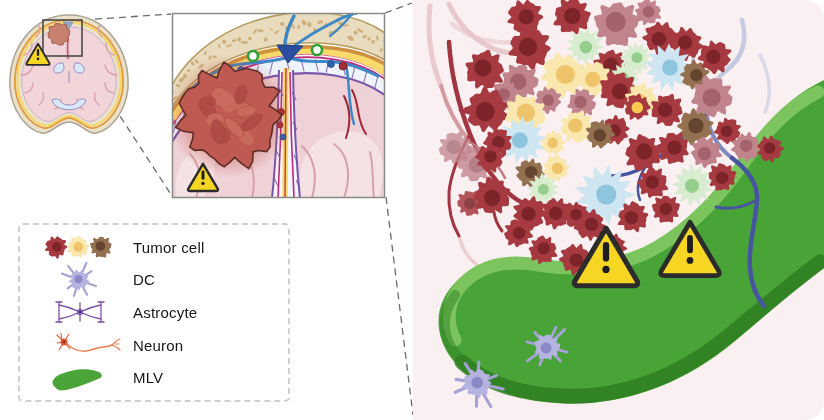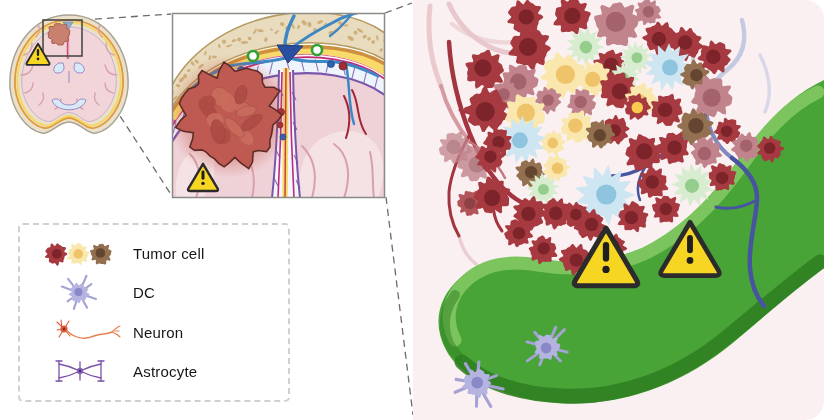--- a/index.html
+++ b/index.html
@@ -616,54 +616,60 @@
             <line x1="52.1" y1="11.5" x2="58.5" y2="-3.2" stroke="#A5A2D6" stroke-width="2.16" stroke-linecap="round"></line>
             <line x1="53.2" y1="12.4" x2="63.4" y2="5.2" stroke="#A5A2D6" stroke-width="2.16" stroke-linecap="round"></line>
             <path d="M60.00 14.00L61.58 15.19L61.16 16.32L59.51 16.98L58.55 17.64L58.42 18.66L58.03 19.60L57.31 20.31L56.80 21.28L56.18 22.24L54.88 22.06L53.46 21.04L52.64 21.18L52.02 23.06L51.00 24.46L49.91 23.65L49.18 21.97L48.36 21.55L47.08 22.14L45.85 22.19L45.00 21.52L44.14 20.86L43.35 20.10L43.40 18.78L43.90 17.42L43.26 16.71L41.42 16.19L40.61 15.17L42.00 14.00L43.70 13.18L43.61 12.31L42.52 11.03L42.34 9.83L43.18 9.09L43.95 8.38L44.58 7.58L45.58 7.21L46.60 7.00L47.07 5.84L47.52 4.05L48.63 3.63L50.01 5.17L51.00 6.46L51.93 5.76L53.19 4.42L54.30 4.56L54.89 5.92L55.43 6.95L56.23 7.45L56.87 8.13L57.42 8.88L58.64 9.20L60.11 9.61L60.25 10.76L58.97 12.18L58.50 13.16Z" fill="#B5B3E0"></path>
             <circle cx="50.5" cy="13.1" r="4.05" fill="#8B88C8"></circle>
           </g>
         </svg>
     <span class="legend-label">DC</span>
   </div>
   <div class="legend-row">
     <svg class="legend-ico" viewBox="0 0 105 28">
-      <g stroke="#E05A3A" fill="none" stroke-linecap="round" stroke-width="1.1">
-        <path d="M 36 11 L 29 4"></path>
-            <path d="M 36 11 L 31 19"></path>
-            <path d="M 36 11 L 41 3"></path>
-        <path d="M 36 11 L 29 12"></path>
-            <path d="M 36 11 L 42 18"></path>
-            <path d="M 34 10 L 33 2"></path>
-      </g>
-      <circle cx="36" cy="11" r="3.6" fill="#E05A3A"></circle>
-      <circle cx="36" cy="11" r="1.4" fill="#8C2F1B"></circle>
-      <path d="M 39 13 C 48 21 56 22 66 18 C 74 15 78 17 84 14" stroke="#E88050" stroke-width="1.6" fill="none" stroke-linecap="round"></path>
-      <g stroke="#E88050" stroke-width="1.1" fill="none" stroke-linecap="round">
-        <path d="M 84 14 C 87 11 89 9 92 8"></path>
-            <path d="M 84 14 C 87 15 90 17 92 19"></path>
-            <path d="M 87 13 L 91 13"></path>
-      </g>
-    </svg>
-    <span class="legend-label">Neuron</span>
-  </div>
-  <div class="legend-row">
-    <svg class="legend-ico" viewBox="0 0 105 28">
       <g stroke="#7B52A8" fill="none" stroke-width="1.3" stroke-linecap="round">
         <path d="M 31 4 V 24"></path>
             <path d="M 28 4 H 34"></path>
             <path d="M 28 24 H 34"></path>
         <path d="M 73 4 V 24"></path>
             <path d="M 70 4 H 76"></path>
             <path d="M 70 24 H 76"></path>
         <path d="M 31 7 C 42 9 48 12 52 14"></path>
             <path d="M 31 21 C 42 19 48 16 52 14"></path>
         <path d="M 73 7 C 62 9 56 12 52 14"></path>
             <path d="M 73 21 C 62 19 56 16 52 14"></path>
         <path d="M 52 14 V 5"></path>
             <path d="M 52 14 V 23"></path>
       </g>
       <circle cx="52" cy="14" r="3.2" fill="#8A62B5"></circle>
       <circle cx="52" cy="14" r="1.4" fill="#4E2E7E"></circle>
     </svg>
     <span class="legend-label">Astrocyte</span>
   </div>
+  <div class="legend-row">
+    <svg class="legend-ico" viewBox="0 0 105 28">
+      <g stroke="#E05A3A" fill="none" stroke-linecap="round" stroke-width="1.1">
+        <path d="M 36 11 L 29 4"></path>
+            <path d="M 36 11 L 31 19"></path>
+            <path d="M 36 11 L 41 3"></path>
+        <path d="M 36 11 L 29 12"></path>
+            <path d="M 36 11 L 42 18"></path>
+            <path d="M 34 10 L 33 2"></path>
+      </g>
+      <circle cx="36" cy="11" r="3.6" fill="#E05A3A"></circle>
+      <circle cx="36" cy="11" r="1.4" fill="#8C2F1B"></circle>
+      <path d="M 39 13 C 48 21 56 22 66 18 C 74 15 78 17 84 14" stroke="#E88050" stroke-width="1.6" fill="none" stroke-linecap="round"></path>
+      <g stroke="#E88050" stroke-width="1.1" fill="none" stroke-linecap="round">
+        <path d="M 84 14 C 87 11 89 9 92 8"></path>
+            <path d="M 84 14 C 87 15 90 17 92 19"></path>
+            <path d="M 87 13 L 91 13"></path>
+      </g>
+    </svg>
+    <span class="legend-label">Neuron</span>
+  </div>
+  <div class="legend-row">
+    <svg class="legend-ico" viewBox="0 0 105 28">
+      <path d="M 27 23 C 22 19 25 13 33 10 C 45 5 58 4 68 7 C 75 9 76 13 70 15 C 60 19 48 24 38 26 C 32 27 29 26 27 23 Z" fill="#4AA437"></path>
+    </svg>
+    <span class="legend-label">MLV</span>
+  </div>
 </div>
 </div>
 
 </body></html>

